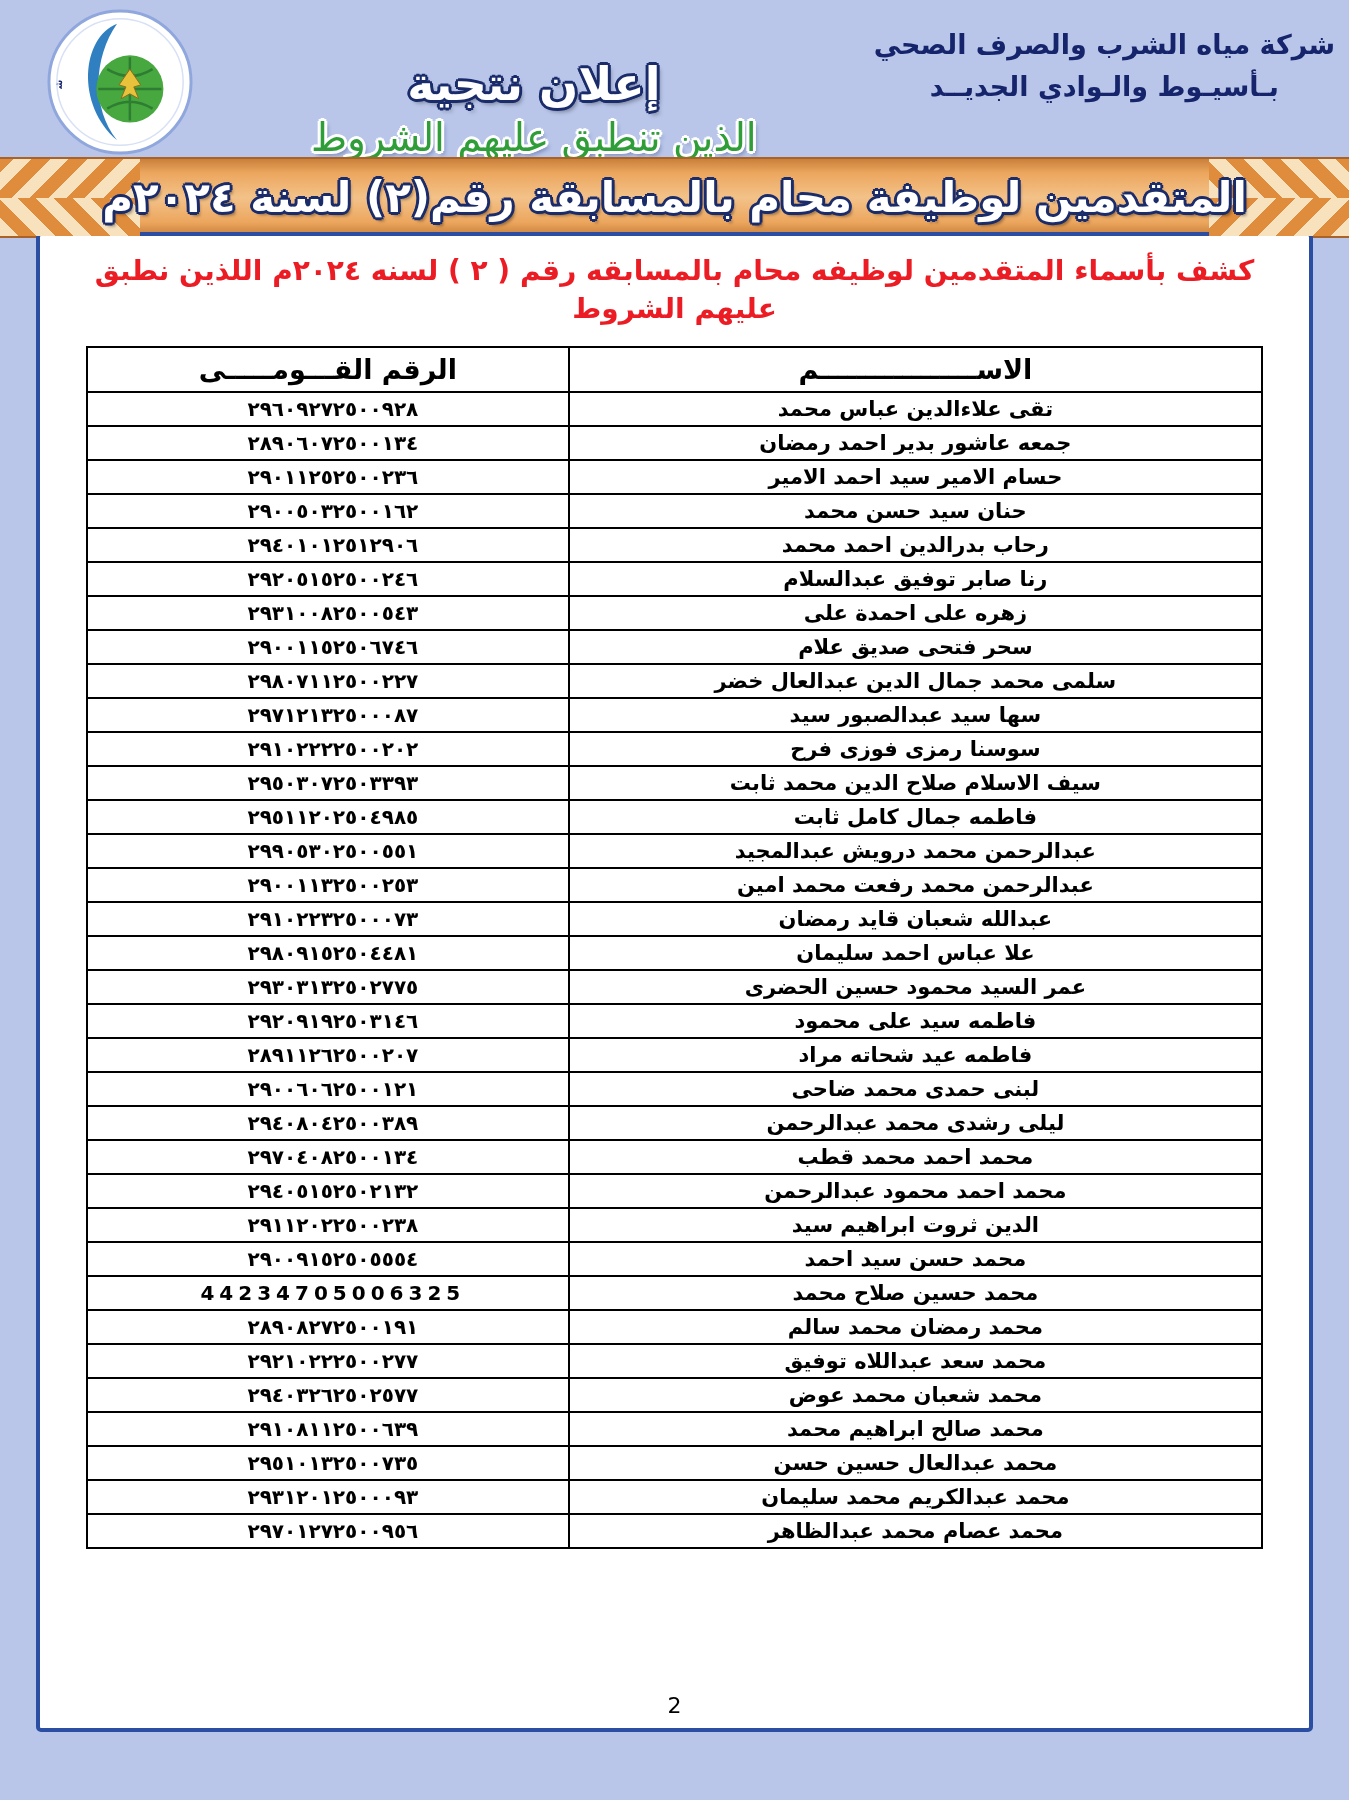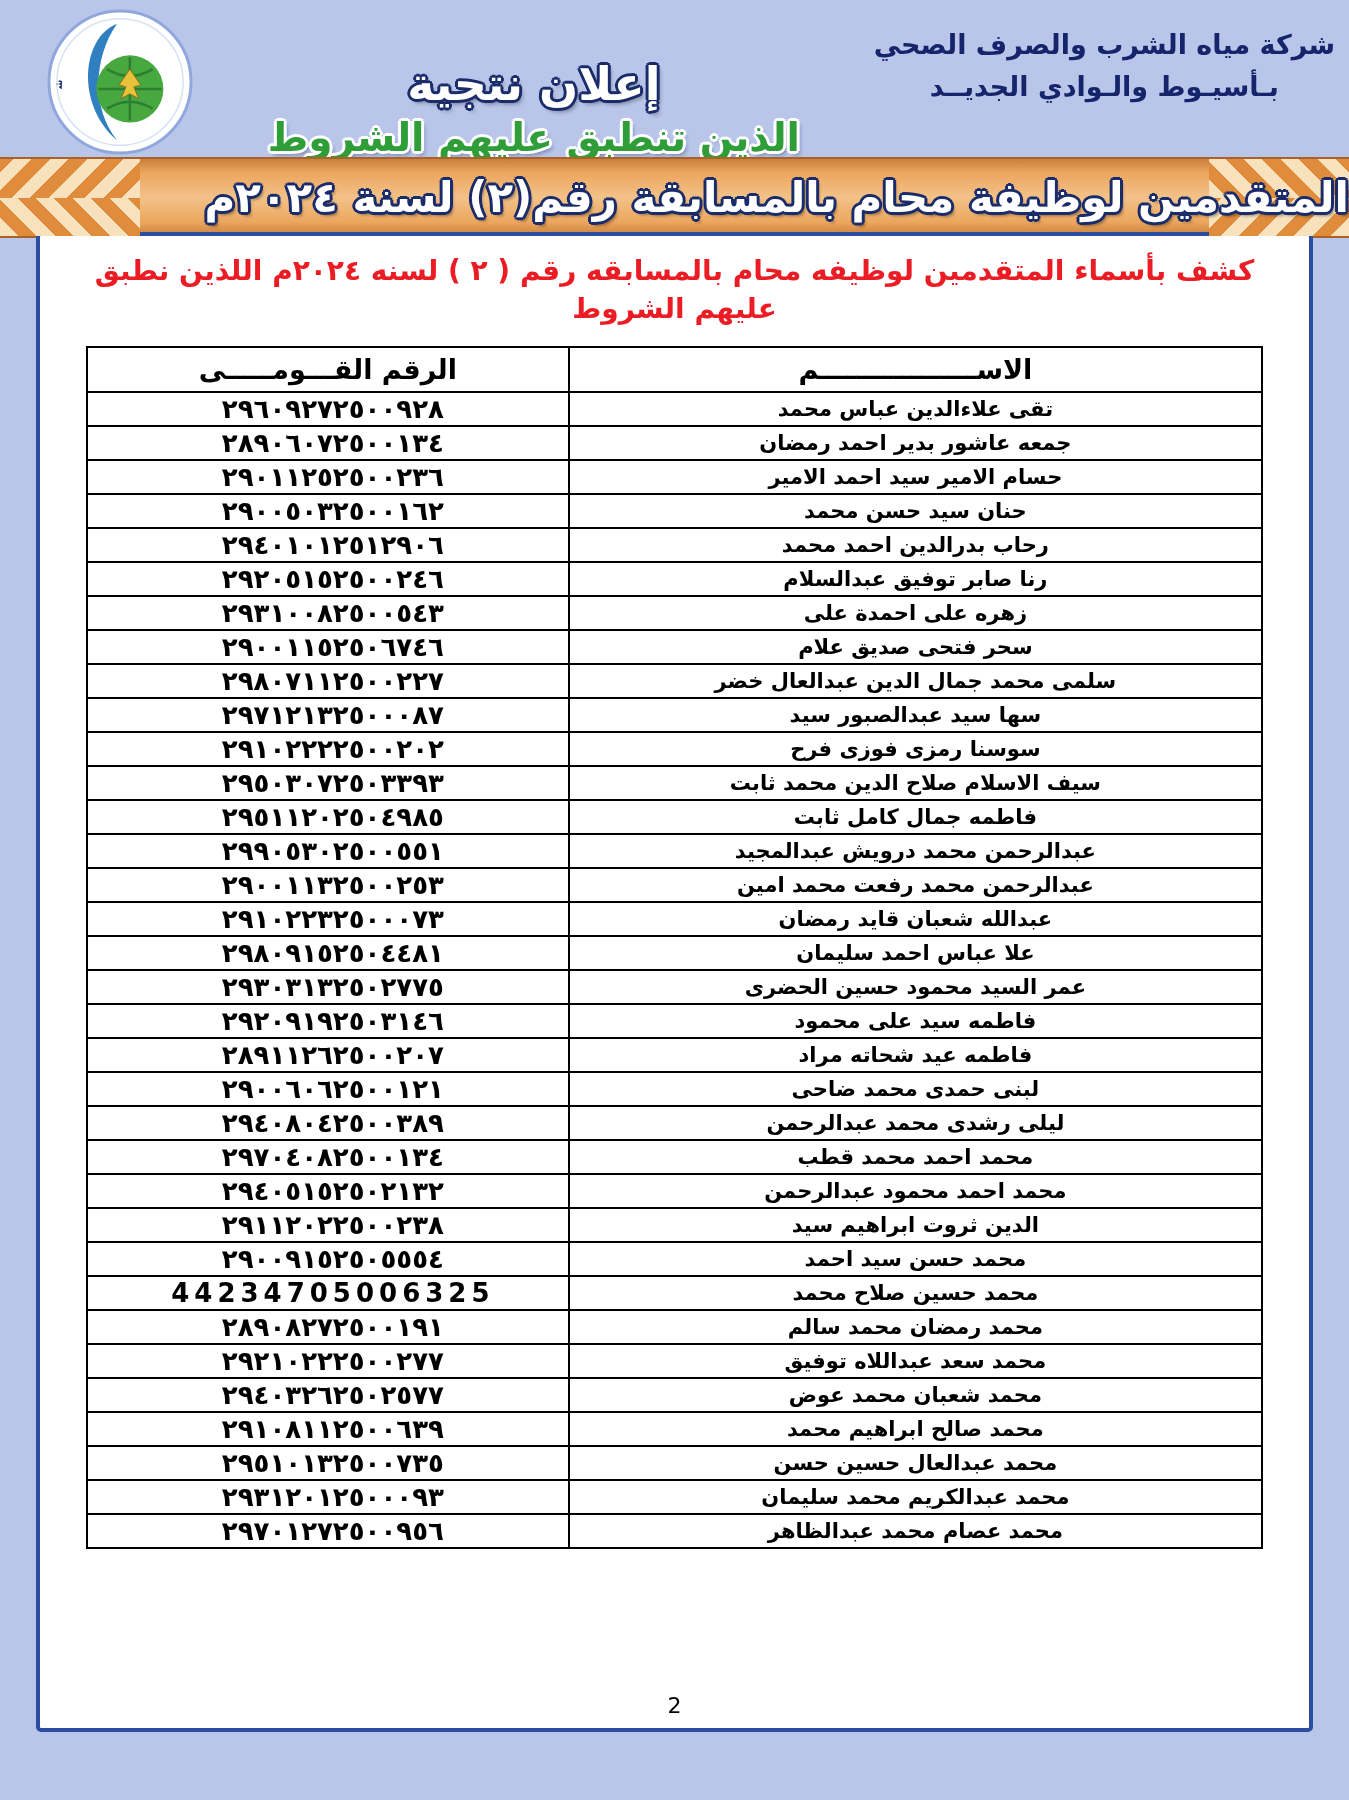--- a/index.html
+++ b/index.html
@@ -37,33 +37,33 @@
   .ann-title {
     font-size:46px; font-weight:bold; color:#ffffff;
     text-shadow:
       -2px -2px 0 #1b2c6b, 2px -2px 0 #1b2c6b, -2px 2px 0 #1b2c6b, 2px 2px 0 #1b2c6b,
       0 -3px 0 #1b2c6b, 0 3px 0 #1b2c6b, -3px 0 0 #1b2c6b, 3px 0 0 #1b2c6b,
       3px 4px 4px rgba(0,0,0,.35);
     margin-top: 37px;
   }
   .ann-sub {
     margin-top:4px;
-    font-size:39px; font-weight:bold; color:#2f9e38;
+    font-size:39px; font-weight:normal; color:#2f9e38;
     text-shadow:
       -2px -2px 0 #ffffff, 2px -2px 0 #ffffff, -2px 2px 0 #ffffff, 2px 2px 0 #ffffff,
       0 -3px 0 #ffffff, 0 3px 0 #ffffff, -3px 0 0 #ffffff, 3px 0 0 #ffffff,
       3px 4px 4px rgba(27,44,107,.45);
   }
   .logo { width:148px; height:148px; flex:0 0 148px; }
 
   
   .banner {
     position:relative;
     height:81px;
-    display:flex; align-items:center; justify-content:flex-start;
+    display:flex; align-items:center; justify-content:center;
     background:linear-gradient(180deg,#c9803a 0%,#eca65e 18%,#f3c289 50%,#eca65e 82%,#c9803a 100%);
     border-top:2px solid #a96328;
     border-bottom:2px solid #a96328;
   }
   .banner-title {
     position:relative; z-index:2;
     font-size:42px; font-weight:bold; color:#ffffff;
     text-shadow:
       -2px -2px 0 #1b2c6b, 2px -2px 0 #1b2c6b, -2px 2px 0 #1b2c6b, 2px 2px 0 #1b2c6b,
       0 -3px 0 #1b2c6b, 0 3px 0 #1b2c6b, -3px 0 0 #1b2c6b, 3px 0 0 #1b2c6b,
@@ -109,21 +109,21 @@
     text-align:center;
     vertical-align:middle;
     color:#000;
     overflow:hidden;
     white-space:nowrap;
   }
   .applicants-table th { font-size:27px; font-weight:bold; height:45px; }
   .applicants-table td { font-size:21px; font-weight:bold; height:34px; padding:0 4px; }
   th.name-col, td.name-cell { width:59%; }
   th.num-col,  td.num-cell  { width:41%; }
-  td.num-cell { letter-spacing:5px; font-size:26px;padding-left:14px; }
+  td.num-cell { letter-spacing:5px; font-size:20px;padding-left:14px; }
 
   .page-number {
     position:absolute;
     bottom:10px; left:0; right:0;
     text-align:center;
     font-size:22px;
     color:#000;
   }
 </style>
 </head>

